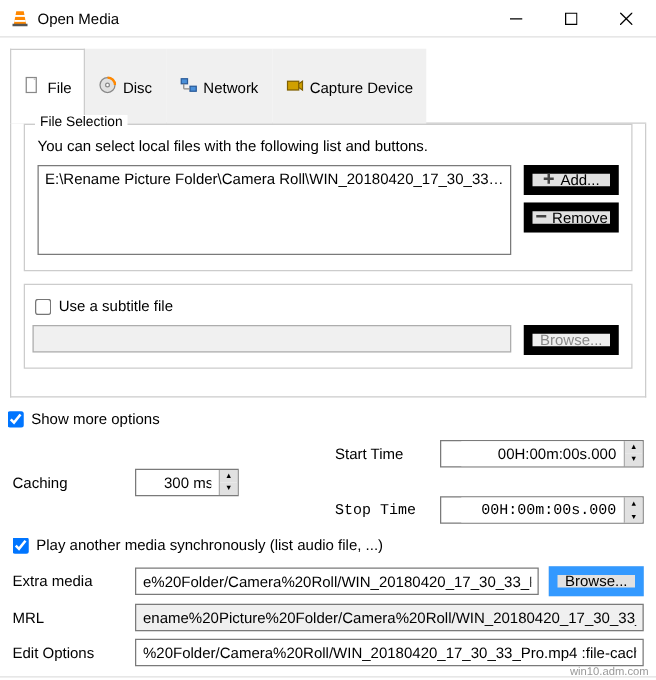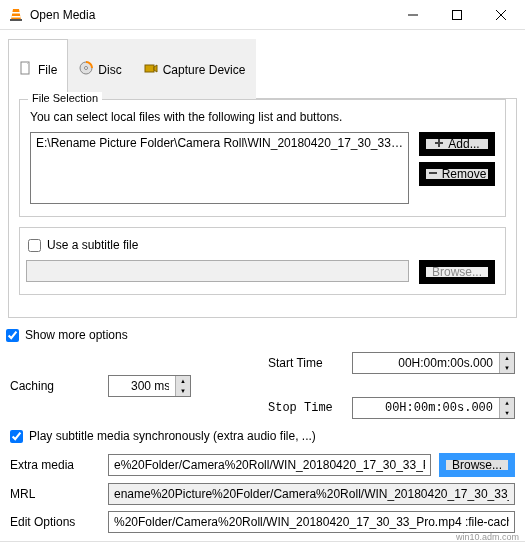--- a/index.html
+++ b/index.html
@@ -91,20 +91,29 @@
   <div class="tab">
     <span><svg class="ico" viewBox="0 0 14 14">
           <circle cx="7" cy="7" r="6" fill="#e0e0e0" stroke="#888"></circle>
           <circle cx="7" cy="7" r="1.5" fill="#fff" stroke="#888"></circle>
           <path d="M7 1 A6 6 0 0 1 13 7" fill="none" stroke="#ff8800" stroke-width="2"></path>
         </svg></span>
     <span>Disc</span>
   </div>
   <div class="tab">
     <span><svg class="ico" viewBox="0 0 14 14">
+          <rect x="1" y="2" width="5" height="4" fill="#4a90d9" stroke="#2a5a99"></rect>
+          <rect x="8" y="8" width="5" height="4" fill="#4a90d9" stroke="#2a5a99"></rect>
+          <line x1="3" y1="6" x2="3" y2="10" stroke="#888"></line>
+          <line x1="3" y1="10" x2="8" y2="10" stroke="#888"></line>
+        </svg></span>
+    <span>Network</span>
+  </div>
+  <div class="tab">
+    <span><svg class="ico" viewBox="0 0 14 14">
           <rect x="1" y="4" width="9" height="7" fill="#d0a000" stroke="#806000"></rect>
           <polygon points="10,6 13,4 13,11 10,9" fill="#d0a000" stroke="#806000"></polygon>
         </svg></span>
     <span>Capture Device</span>
   </div>
 </div>
 
 <div class="pane">
   <div class="group">
     <span class="legend">File Selection</span>
@@ -179,21 +188,21 @@
             <div>▲</div>
             <div>▼</div>
           </div>
       </div>
     </div>
   </div>
 </div>
 
 <div class="chkrow" style="margin-left:10px;">
   <input type="checkbox" class="chk" checked="" style="">
-  <span>Play subtitle media synchronously (extra audio file, ...)</span>
+  <span>Play another media synchronously (list audio file, ...)</span>
 </div>
 
 <div class="optgrid">
   <div class="gridrow">
     <span class="optlabel">Extra media</span>
     <input class="txtin" value="e%20Folder/Camera%20Roll/WIN_20180420_17_30_33_Pro.mp4" style="">
     <div class="btn primary" style="width:76px;">
         <span>Browse...</span>
       </div>
   </div>

